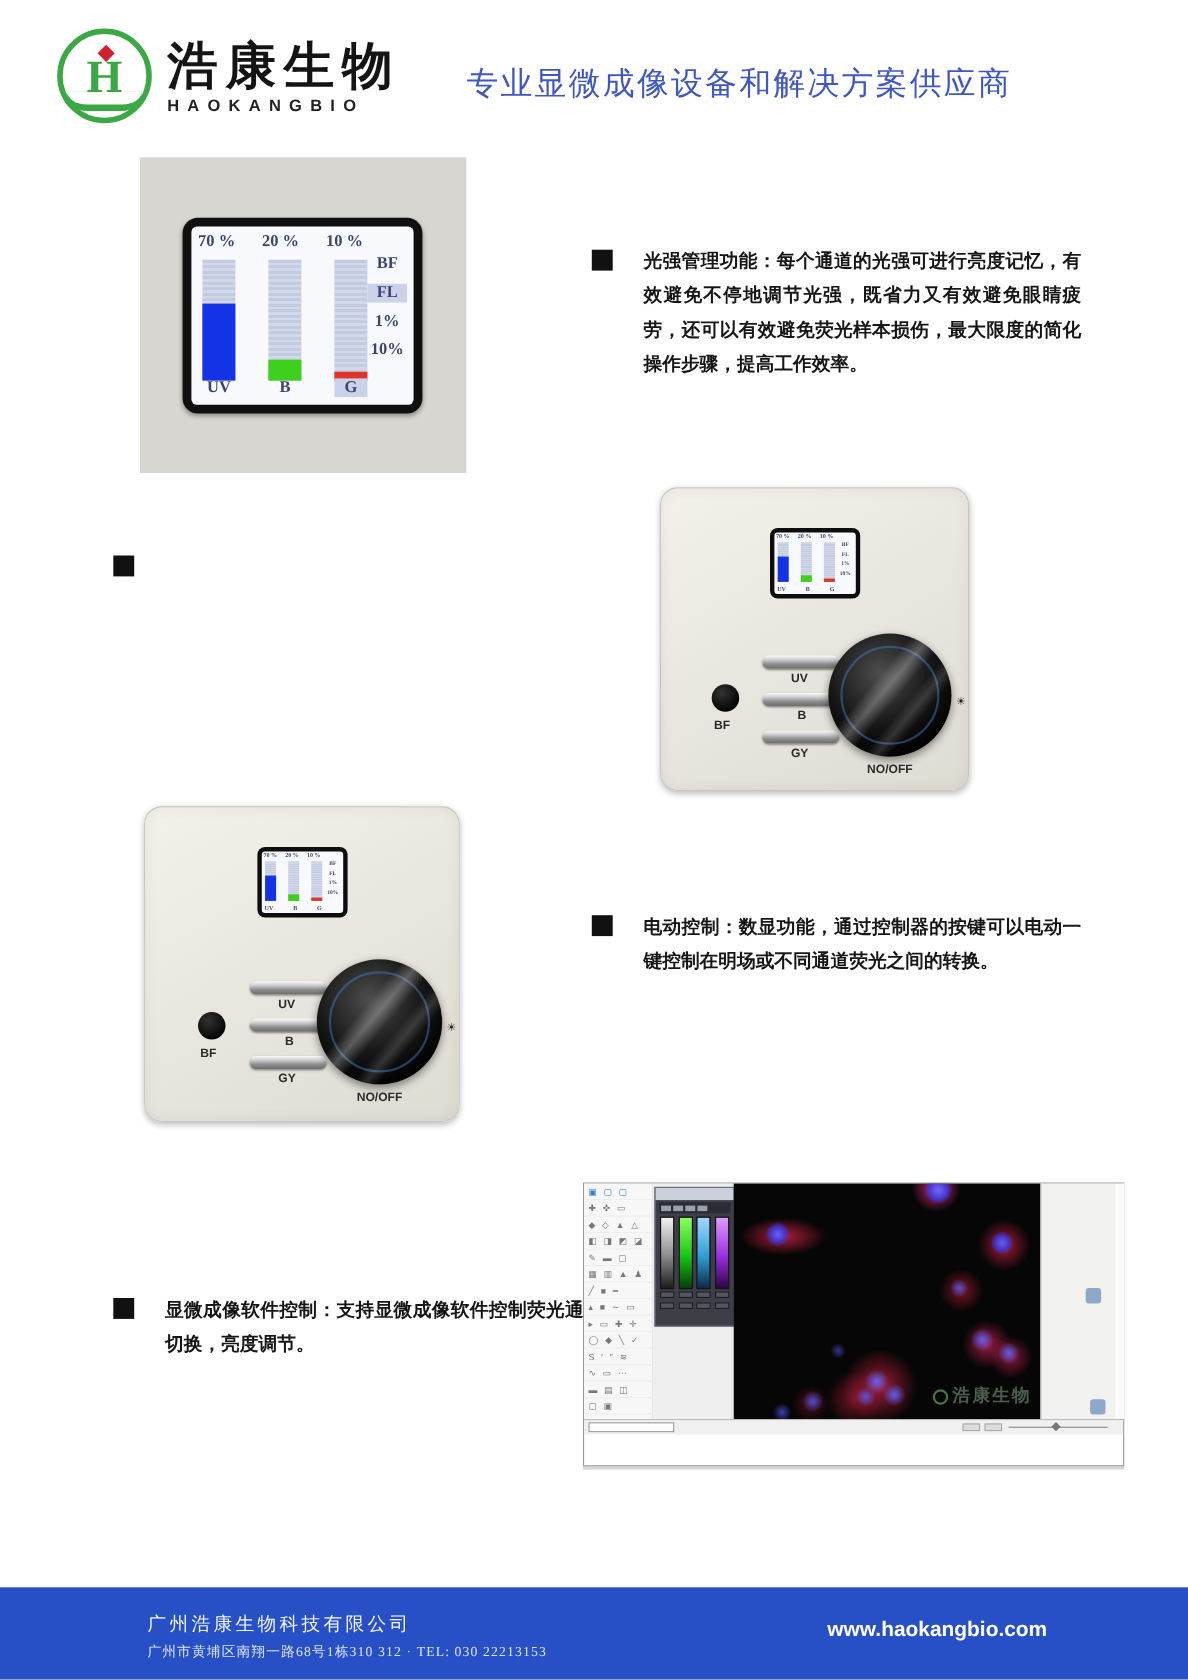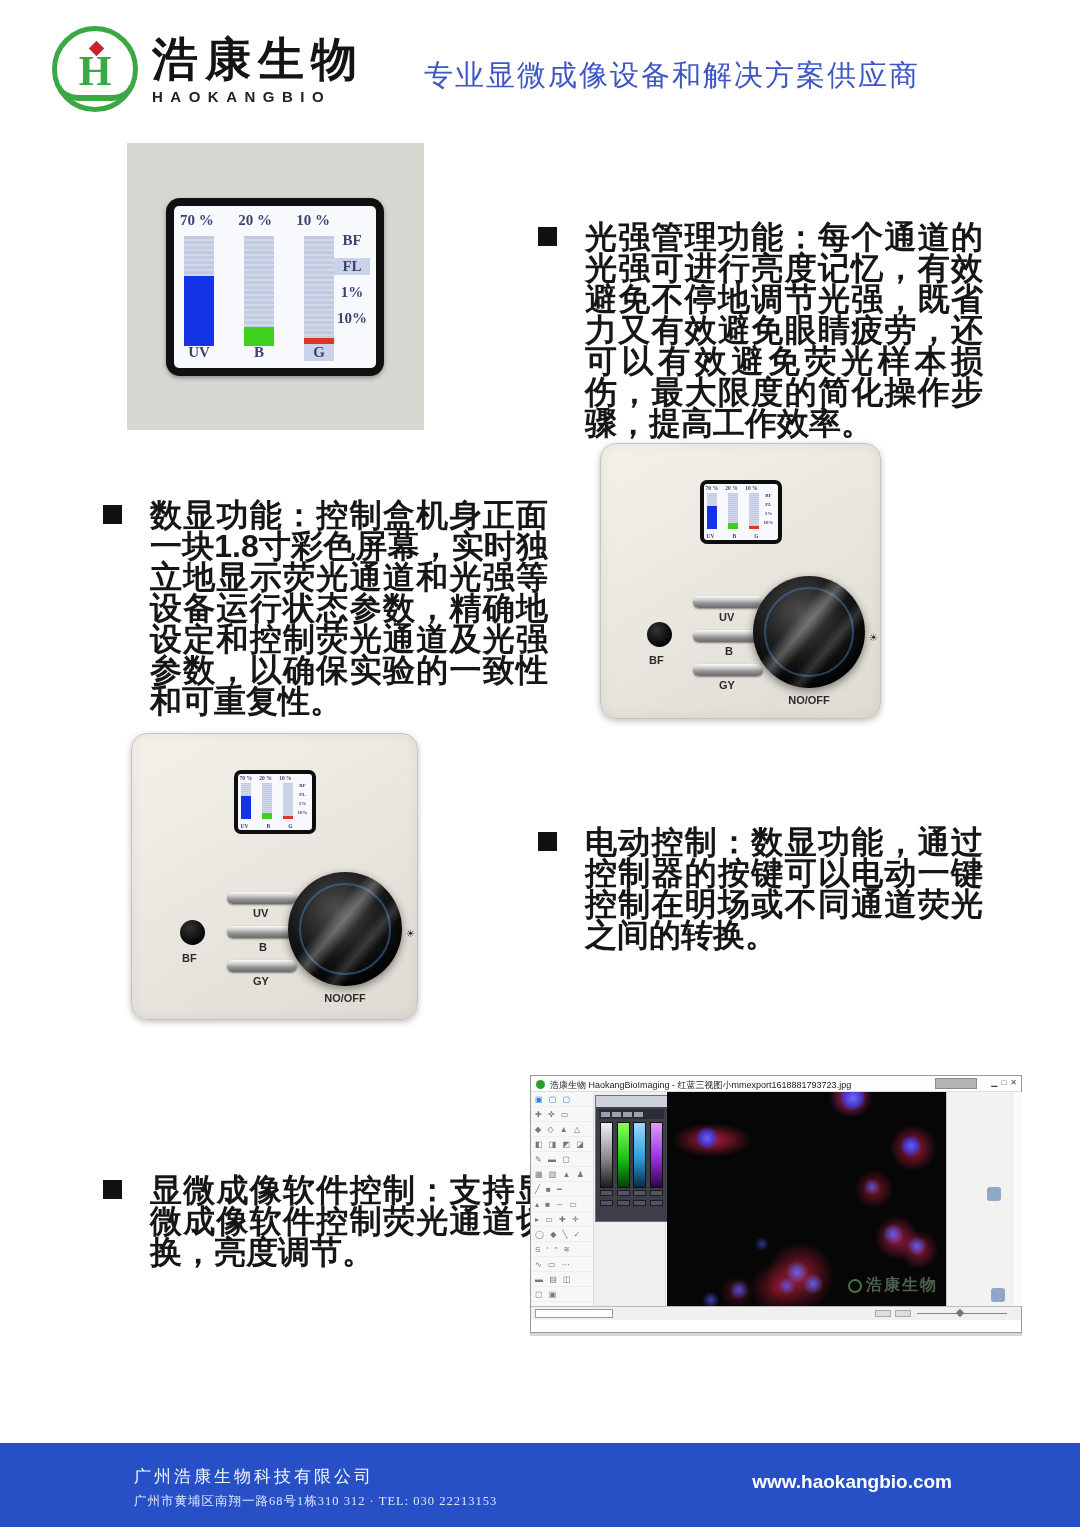--- a/index.html
+++ b/index.html
@@ -28,21 +28,21 @@
   .sb-right { position:absolute; right:6px; top:26px; width:36px; text-align:center; font-family:"Liberation Serif",serif; font-weight:bold; font-size:15px; color:#3c4470; }
   .sb-right span { display:block; margin-bottom:9px; }
   .sb-right span.hl { background:#c9d2e8; }
   .sb-bottoms { position:absolute; left:10px; bottom:7px; width:150px; display:flex; justify-content:space-between; font-family:"Liberation Serif",serif; font-weight:bold; font-size:15px; color:#3c4470; }
   .sb-bottoms span { width:30px; text-align:center; }
   .sb-bottoms span.hl { background:#c9d2e8; }
 
   
   .bullet { position:absolute; display:flex; }
   .bullet .marker { width:19px; height:19px; background:#111; margin-top:5px; flex:none; }
-  .bullet .btext { margin-left:28px; width:398px; font-size:32px; line-height:31px; font-weight:bold; color:#161616; text-align:justify; }
+  .bullet .btext { margin-left:28px; width:398px; font-size:17px; line-height:31px; font-weight:bold; color:#161616; text-align:justify; }
   .bullet1 { left:538px; top:222px; }
   .bullet2 { left:103px; top:500px; }
   .bullet3 { left:538px; top:827px; }
   .bullet4 { left:103px; top:1175px; }
 
   
   .cbox { position:absolute; border-radius:16px; background:linear-gradient(150deg,#f3f1ea 0%,#e7e5dd 55%,#dddbd2 100%); box-shadow:0 2px 6px rgba(0,0,0,.25), inset 0 0 14px rgba(0,0,0,.06); border:1px solid #c6c4bc; }
   .cbox-a { left:600px; top:443px; width:281px; height:276px; }
   .cbox-b { left:131px; top:733px; width:287px; height:287px; }
   .mini-screen { position:absolute; left:50%; margin-left:-41px; top:36px; width:82px; height:64px; background:#0d0d0d; border-radius:7px; padding:4px; }
@@ -178,21 +178,20 @@
       </div>
     </div>
   </div>
 
   <div class="bullet bullet1">
     <div class="marker"></div>
     <div class="btext">光强管理功能：每个通道的光强可进行亮度记忆，有效避免不停地调节光强，既省力又有效避免眼睛疲劳，还可以有效避免荧光样本损伤，最大限度的简化操作步骤，提高工作效率。</div>
   </div>
   <div class="bullet bullet2">
     <div class="marker"></div>
-    <div class="btext">数显功能：控制盒机身正面一块1.8寸彩色屏幕，实时独立地显示荧光通道和光强等设备运行状态参数，精确地设定和控制荧光通道及光强参数，以确保实验的一致性和可重复性。</div>
   </div>
   <div class="bullet bullet3">
     <div class="marker"></div>
     <div class="btext">电动控制：数显功能，通过控制器的按键可以电动一键控制在明场或不同通道荧光之间的转换。</div>
   </div>
   <div class="bullet bullet4">
     <div class="marker"></div>
     <div class="btext">显微成像软件控制：支持显微成像软件控制荧光通道切换，亮度调节。</div>
   </div>
 
@@ -282,30 +281,20 @@
     <div class="cb-label" style="left:127px; top:207px;">B</div>
     <div class="metal-btn" style="left:95px; top:226px;"></div>
     <div class="cb-label" style="left:121px; top:241px;">GY</div>
     <div class="lamp-icon" style="left:180px; top:204px;"></div>
     <div class="knob" style="left:156px; top:138px; width:114px; height:114px;"></div>
     <div class="dial-icon" style="left:274px; top:194px;">☀</div>
     <div class="cb-label" style="left:156px; top:258px; width:114px; text-align:center;">NO/OFF</div>
   </div>
 
   <div class="sw">
-    <div class="sw-titlebar">
-      <div class="sw-title-icon"></div>
-      <div class="sw-title">浩康生物 HaokangBioImaging - 红蓝三视图小mmexport1618881793723.jpg</div>
-      <div class="sw-gray-btn"></div>
-      <div class="sw-winctl">
-          <span>▁</span>
-          <span>□</span>
-          <span>✕</span>
-        </div>
-    </div>
     <div class="sw-body">
       <div class="sw-sidebar">
         <div class="rows">
             <div class="sb-row">▣ ▢ ▢</div>
             <div class="sb-row">✚ ✜ ▭</div>
             <div class="sb-row">◆ ◇ ▲ △</div>
             <div class="sb-row">◧ ◨ ◩ ◪</div>
             <div class="sb-row">✎ ▬ ▢</div>
             <div class="sb-row">▦ ▥ ▲ ♟</div>
             <div class="sb-row">╱ ■ ━</div>

